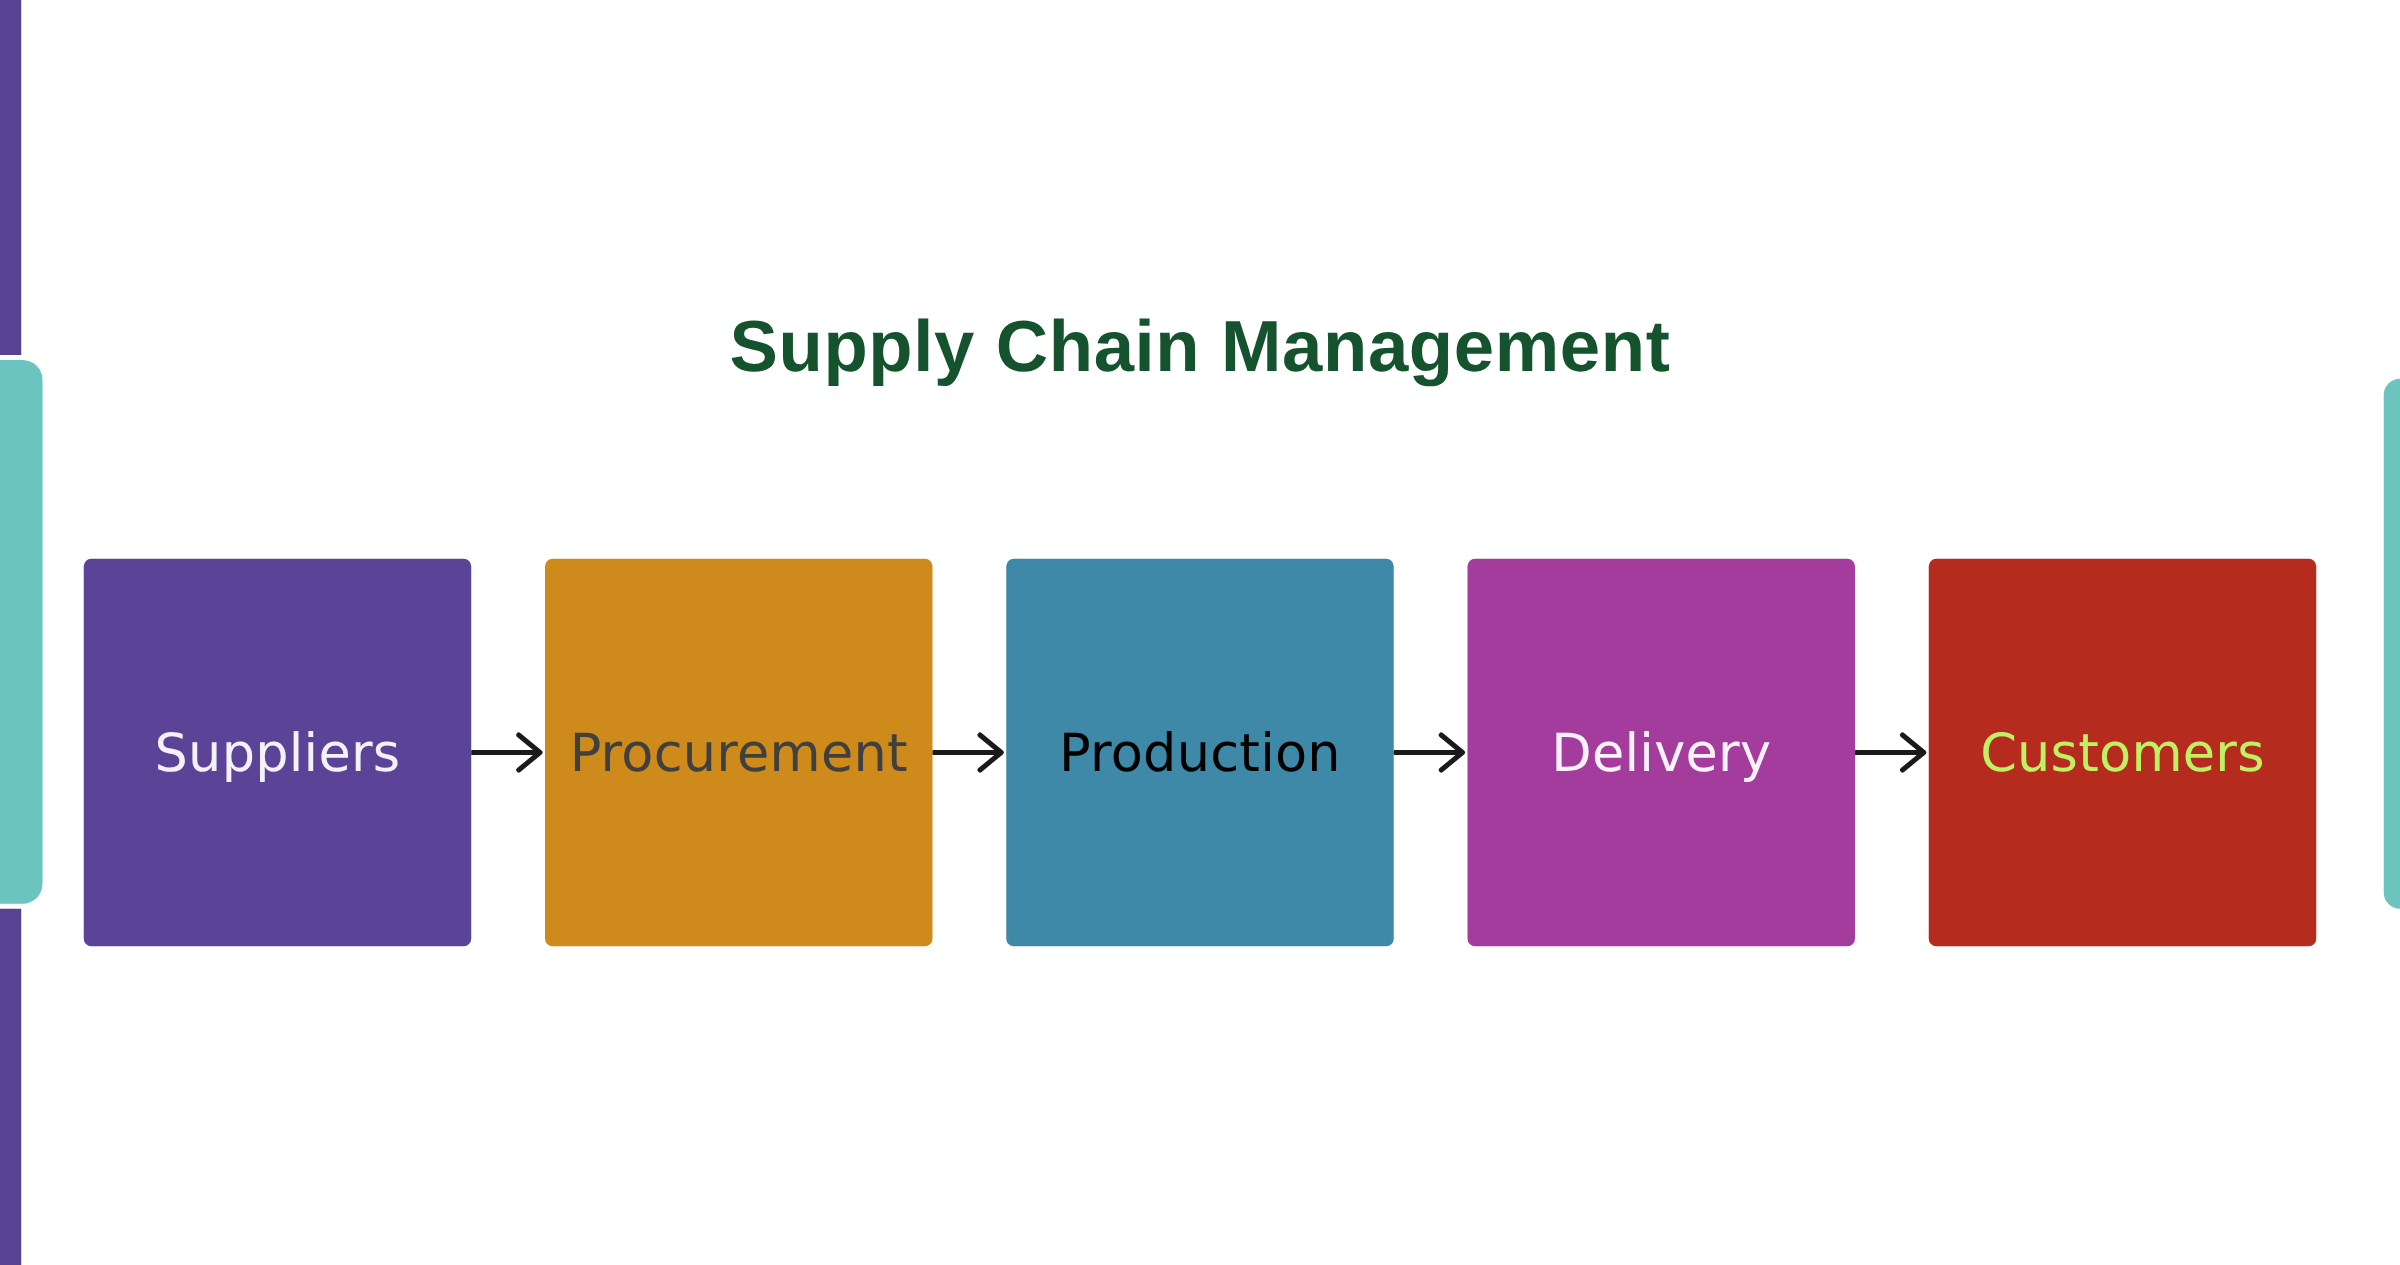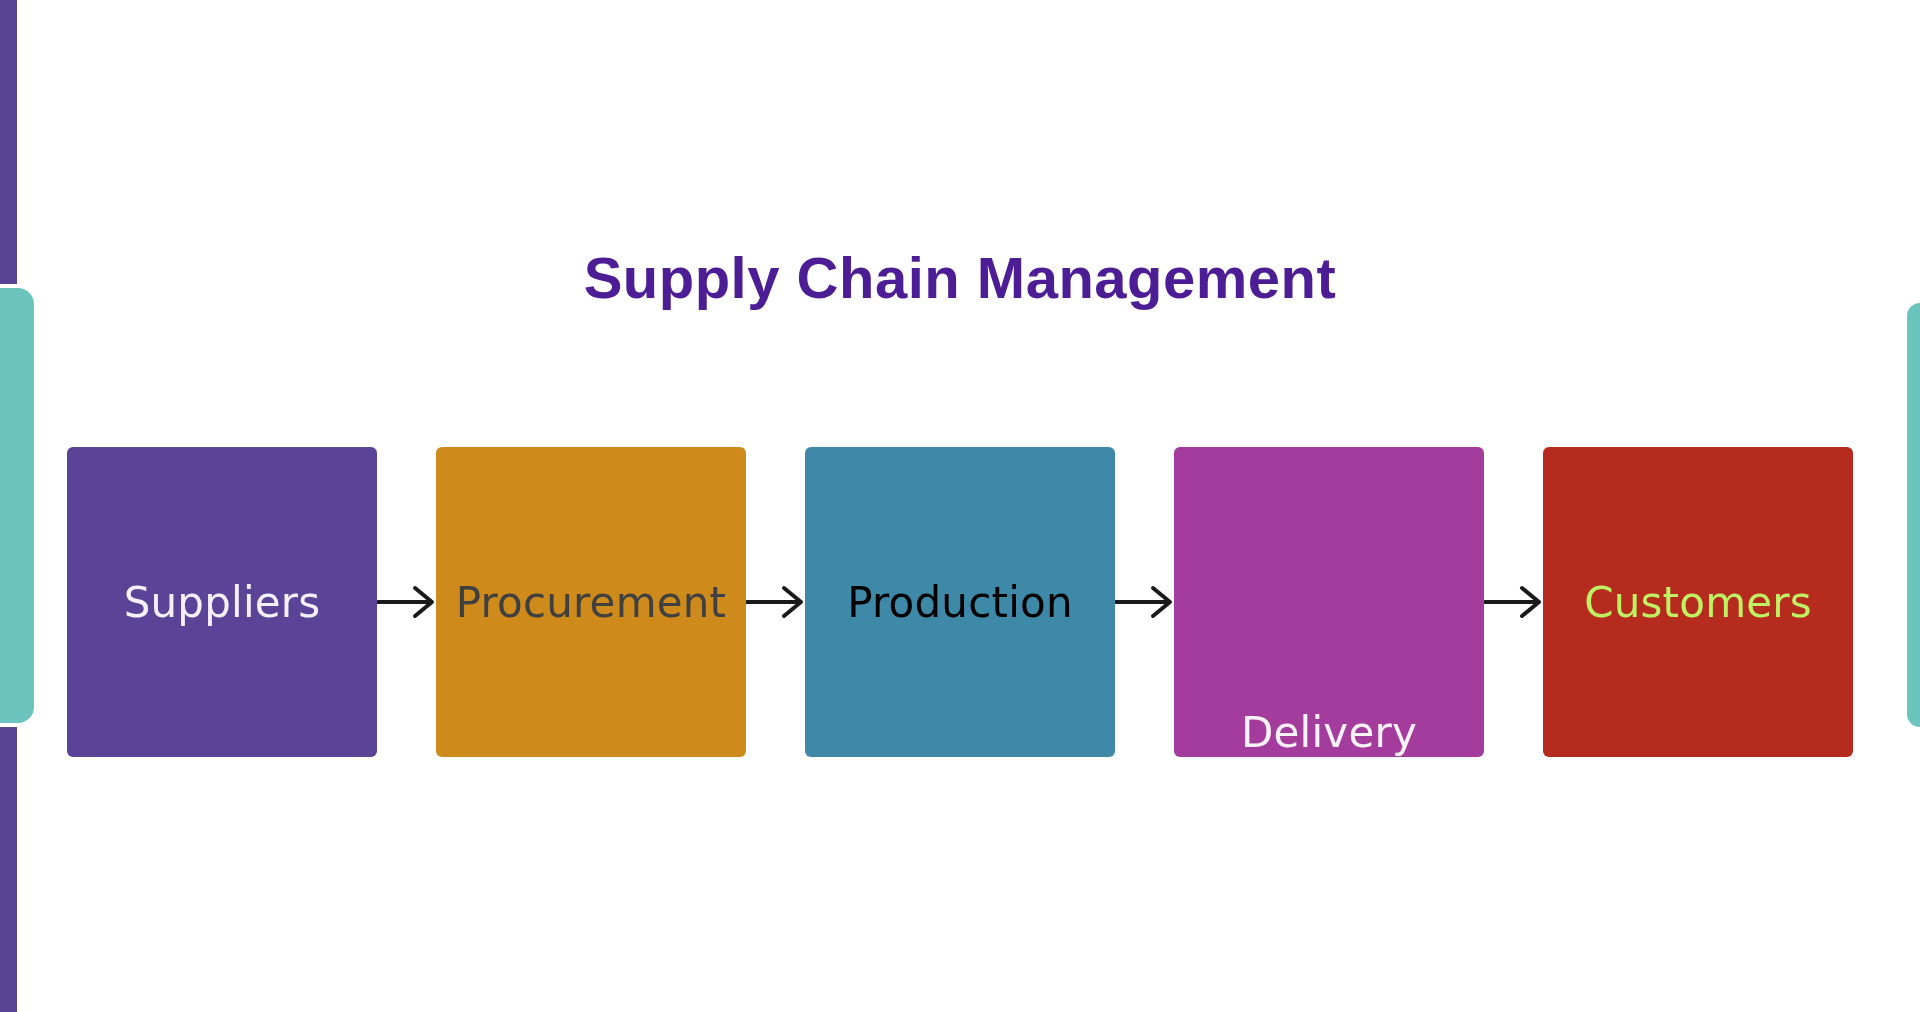--- a/index.html
+++ b/index.html
@@ -90,21 +90,21 @@
   }
 </style>
 </head>
 <body style="background-color: rgb(255, 255, 255);">
 
 <div class="side-bar top" style="background-color: rgb(88, 66, 146);"></div>
 <div class="side-bar bottom" style="background-color: rgb(88, 66, 146);"></div>
 <div class="accent-pill-left" style="background-color: rgb(107, 196, 190);"></div>
 <div class="accent-pill-right" style="background-color: rgb(107, 196, 190);"></div>
 
-<div class="diagram-title" style="color: #4c1d95;">Supply Chain Management</div>
+<div class="diagram-title" style="color: #14532d;">Supply Chain Management</div>
 
 <div class="flow-row">
 
   <div class="node" style="background-color: rgb(91, 67, 151);">
     <span class="node-label" style="color: rgb(244, 241, 251);">Suppliers</span>
   </div>
 
   <div class="connector" style="color: rgb(26, 26, 26);">
     <svg width="59" height="44" viewBox="0 0 59 44">
       <line x1="1" y1="22" x2="53" y2="22" stroke="currentColor" stroke-width="4" stroke-linecap="round"></line>
@@ -127,21 +127,21 @@
     <span class="node-label" style="color: #000000;">Production</span>
   </div>
 
   <div class="connector" style="color: rgb(26, 26, 26);">
     <svg width="59" height="44" viewBox="0 0 59 44">
       <line x1="1" y1="22" x2="53" y2="22" stroke="currentColor" stroke-width="4" stroke-linecap="round"></line>
       <polyline points="38,8 55,22 38,36" fill="none" stroke="currentColor" stroke-width="4" stroke-linecap="round" stroke-linejoin="round"></polyline>
     </svg>
   </div>
 
-  <div class="node" style="background-color: rgb(164, 60, 158); align-items: flex-end;">
+  <div class="node" style="background-color: rgb(164, 60, 158);">
     <span class="node-label" style="color: rgb(250, 242, 249);">Delivery</span>
   </div>
 
   <div class="connector" style="color: rgb(26, 26, 26);">
     <svg width="59" height="44" viewBox="0 0 59 44">
       <line x1="1" y1="22" x2="53" y2="22" stroke="currentColor" stroke-width="4" stroke-linecap="round"></line>
       <polyline points="38,8 55,22 38,36" fill="none" stroke="currentColor" stroke-width="4" stroke-linecap="round" stroke-linejoin="round"></polyline>
     </svg>
   </div>
 

